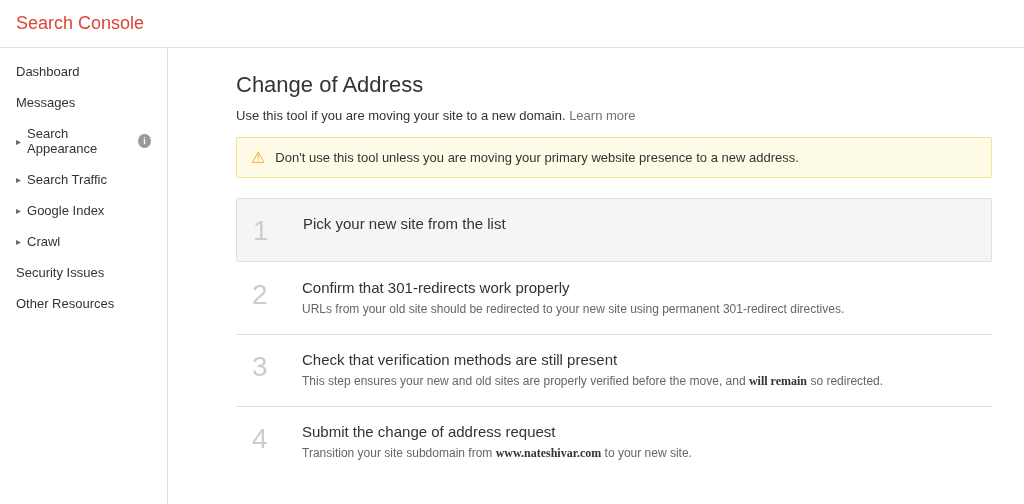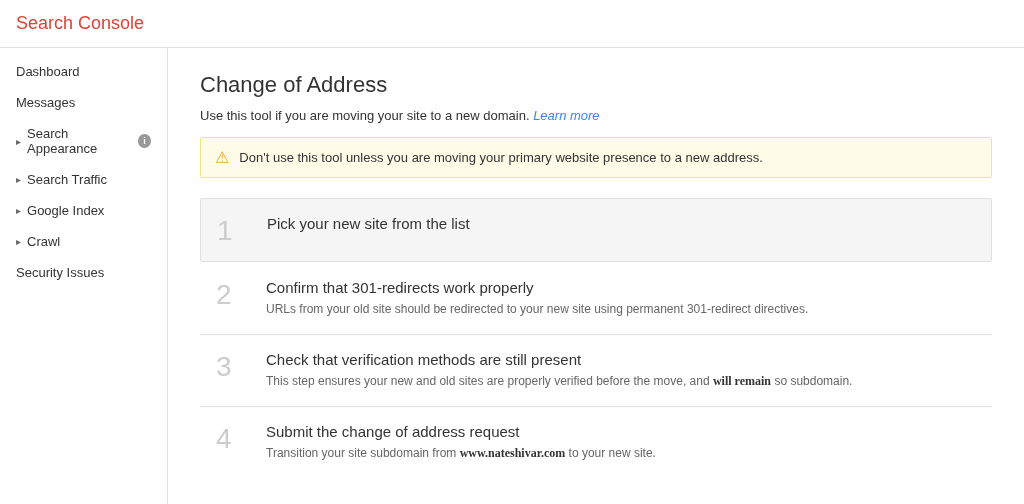--- a/index.html
+++ b/index.html
@@ -18,20 +18,21 @@
       color: #db4437;
       font-size: 18px;
       font-weight: normal;
     }
 
     
     #body {
       display: flex;
       flex: 1;
       overflow: hidden;
+      gap: 36px;
     }
 
     
     #sidebar {
       width: 168px;
       border-right: 1px solid #e0e0e0;
       padding-top: 8px;
       flex-shrink: 0;
       overflow-y: auto;
     }
@@ -77,23 +78,22 @@
       color: #333;
       margin-bottom: 10px;
     }
 
     .intro-text {
       font-size: 13px;
       color: #333;
       margin-bottom: 14px;
     }
     .intro-text a {
-      color: #3b82f6;
+      color: #737373;
       text-decoration: none;
-      font-style: italic;
     }
 
     
     .warning-box {
       background: #fefbe6;
       border: 1px solid #f0e68c;
       padding: 10px 14px;
       margin-bottom: 20px;
       display: flex;
       align-items: center;
@@ -162,20 +162,23 @@
     </div>
     <div class="sidebar-item has-arrow">
       <span>Google Index</span>
     </div>
     <div class="sidebar-item has-arrow">
       <span>Crawl</span>
     </div>
     <div class="sidebar-item">
       <span>Security Issues</span>
     </div>
+    <div class="sidebar-item">
+      <span>Other Resources</span>
+    </div>
   </div>
 
   <div id="main">
 
     <h1 class="page-title">Change of Address</h1>
 
     <p class="intro-text">
       <span>Use this tool if you are moving your site to a new domain.</span>
       <a href="#">Learn more</a>
     </p>
@@ -202,21 +205,21 @@
         </div>
       </div>
 
       <div style="display:flex; align-items:flex-start; gap:20px; padding:16px 16px; border-bottom:1px solid #e0e0e0;">
         <span class="step-number">3</span>
         <div class="step-content">
           <div class="step-title">Check that verification methods are still present</div>
           <div class="step-desc">
             <span>This step ensures your new and old sites are properly verified before the move, and</span>
             <strong>will remain</strong>
-            <span>so subdomain.</span>
+            <span>so redirected.</span>
           </div>
         </div>
       </div>
 
       <div style="display:flex; align-items:flex-start; gap:20px; padding:16px 16px;">
         <span class="step-number">4</span>
         <div class="step-content">
           <div class="step-title">Submit the change of address request</div>
           <div class="step-desc">
             <span>Transition your site subdomain from</span>

